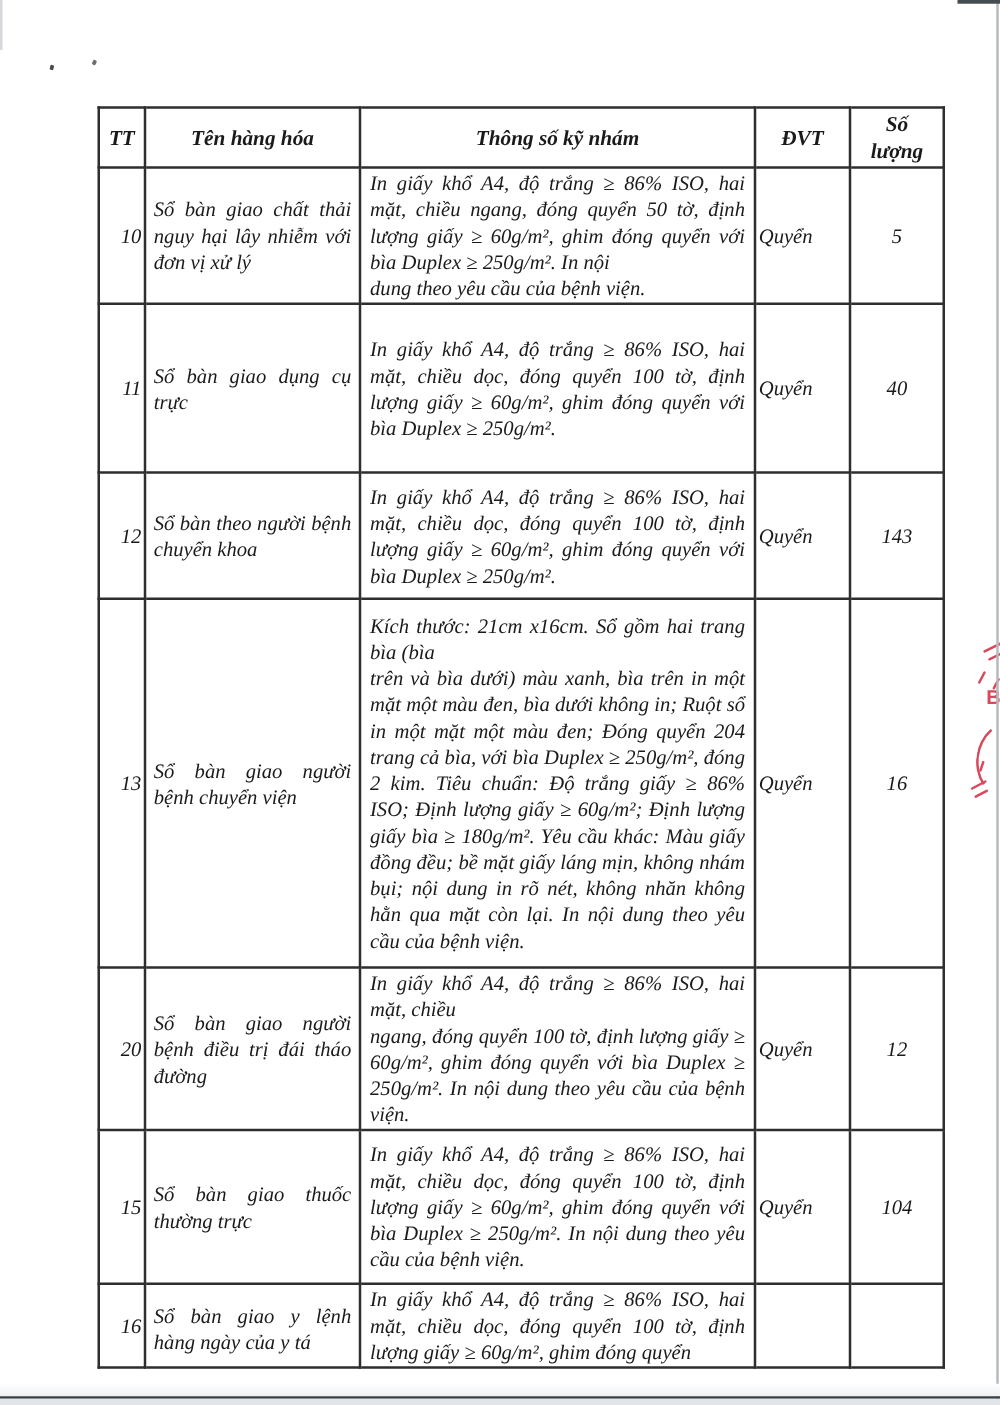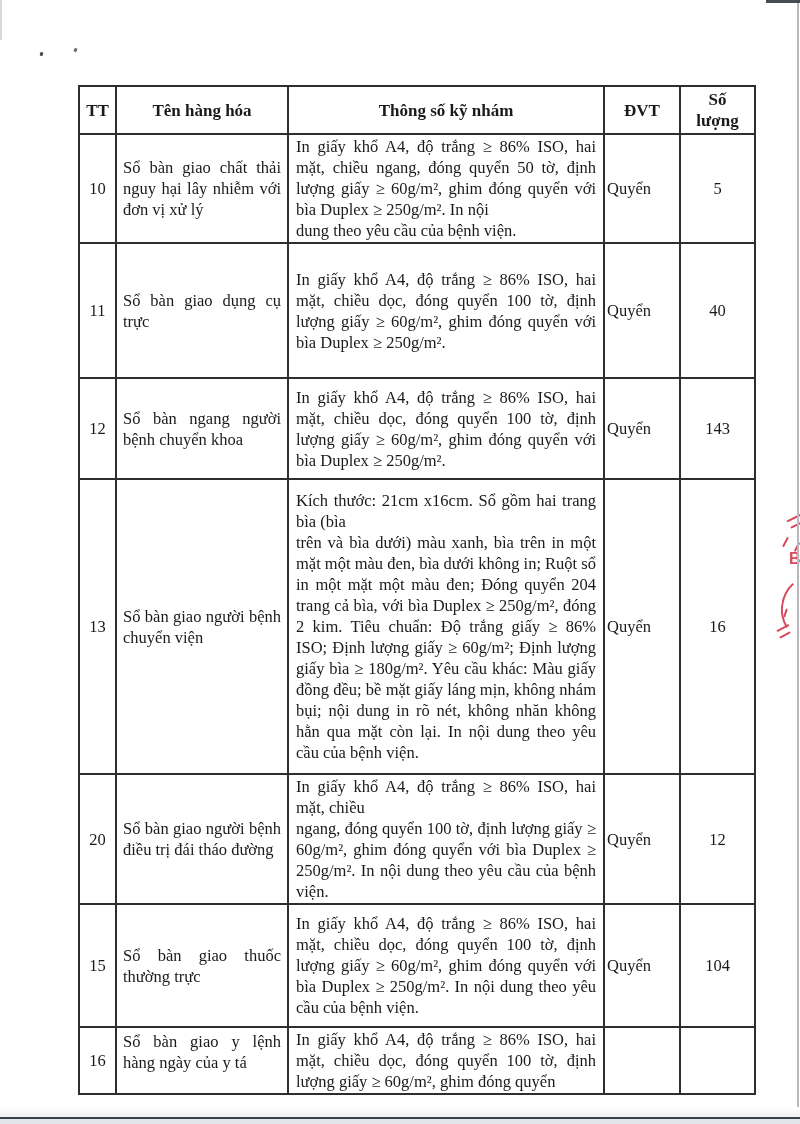--- a/index.html
+++ b/index.html
@@ -4,29 +4,29 @@
 <style>
   html,body{margin:0;padding:0;background:#ffffff;}
   .page{
     position:relative;width:800px;height:1124px;background:#ffffff;
     overflow:hidden;font-family:"Liberation Serif","DejaVu Serif",serif;
     color:#1a1a1a;
   }
   
   table.goods{
     position:absolute;left:78px;top:85px;width:676px;
-    border-collapse:collapse;table-layout:fixed;
+    border-collapse:collapse;table-layout:fixed;font-style:italic;
   }
   table.goods th,table.goods td{
     border:2px solid #2e2e2e;
     font-size:16.5px;line-height:21px;vertical-align:middle;
     overflow:hidden;
   }
   table.goods th{font-weight:bold;text-align:center;font-size:17px;padding:2px 2px;}
-  td.tt{text-align:center;padding:0 2px;}
+  td.tt{text-align:right;padding:0 2px;}
   td.name{text-align:justify;padding:1px 6px;}
   td.spec{text-align:justify;padding:1px 7px;white-space:pre-line;}
   td.unit{text-align:left;padding:12px 2px;}
   td.qty{text-align:center;padding:0 2px;}
   tr.h-head{height:48px;}
   tr.h-r10{height:104px;}
   tr.h-r11{height:135px;}
   tr.h-r12{height:101px;}
   tr.h-r13{height:295px;}
   tr.h-r14{height:125px;}
@@ -97,21 +97,21 @@
       </tr>
       <tr class="h-r11">
         <td class="tt">11</td>
         <td class="name">Sổ bàn giao dụng cụ trực</td>
         <td class="spec">In giấy khổ A4, độ trắng ≥ 86% ISO, hai mặt, chiều dọc, đóng quyển 100 tờ, định lượng giấy ≥ 60g/m², ghim đóng quyển với bìa Duplex ≥ 250g/m².</td>
         <td class="unit">Quyển</td>
         <td class="qty">40</td>
       </tr>
       <tr class="h-r12">
         <td class="tt">12</td>
-        <td class="name">Sổ bàn ngang người bệnh chuyển khoa</td>
+        <td class="name">Sổ bàn theo người bệnh chuyển khoa</td>
         <td class="spec">In giấy khổ A4, độ trắng ≥ 86% ISO, hai mặt, chiều dọc, đóng quyển 100 tờ, định lượng giấy ≥ 60g/m², ghim đóng quyển với bìa Duplex ≥ 250g/m².</td>
         <td class="unit">Quyển</td>
         <td class="qty">143</td>
       </tr>
       <tr class="h-r13">
         <td class="tt">13</td>
         <td class="name">Sổ bàn giao người bệnh chuyển viện</td>
         <td class="spec">Kích thước: 21cm x16cm. Sổ gồm hai trang bìa (bìa
 trên và bìa dưới) màu xanh, bìa trên in một mặt một màu đen, bìa dưới không in; Ruột sổ in một mặt một màu đen; Đóng quyển 204 trang cả bìa, với bìa Duplex ≥ 250g/m², đóng 2 kim. Tiêu chuẩn: Độ trắng giấy ≥ 86% ISO; Định lượng giấy ≥ 60g/m²; Định lượng giấy bìa ≥ 180g/m². Yêu cầu khác: Màu giấy đồng đều; bề mặt giấy láng mịn, không nhám bụi; nội dung in rõ nét, không nhăn không hằn qua mặt còn lại. In nội dung theo yêu cầu của bệnh viện.</td>
         <td class="unit">Quyển</td>
@@ -127,21 +127,21 @@
       </tr>
       <tr class="h-r15">
         <td class="tt">15</td>
         <td class="name">Sổ bàn giao thuốc thường trực</td>
         <td class="spec">In giấy khổ A4, độ trắng ≥ 86% ISO, hai mặt, chiều dọc, đóng quyển 100 tờ, định lượng giấy ≥ 60g/m², ghim đóng quyển với bìa Duplex ≥ 250g/m². In nội dung theo yêu cầu của bệnh viện.</td>
         <td class="unit">Quyển</td>
         <td class="qty">104</td>
       </tr>
       <tr class="h-r16">
         <td class="tt">16</td>
-        <td class="name" style="vertical-align:top;padding-top:3px;">Sổ bàn giao y lệnh hàng ngày của y tá</td>
+        <td class="name" style="vertical-align:top;padding-top:14px;">Sổ bàn giao y lệnh hàng ngày của y tá</td>
         <td class="spec">In giấy khổ A4, độ trắng ≥ 86% ISO, hai mặt, chiều dọc, đóng quyển 100 tờ, định lượng giấy ≥ 60g/m², ghim đóng quyển</td>
         <td class="unit"></td>
         <td class="qty"></td>
       </tr>
     </tbody>
   </table>
 
   <div class="stamp">
     <div class="s-line s1" style="background: rgb(217, 73, 92);"></div>
     <div class="s-line s2" style="background: rgb(217, 73, 92);"></div>

